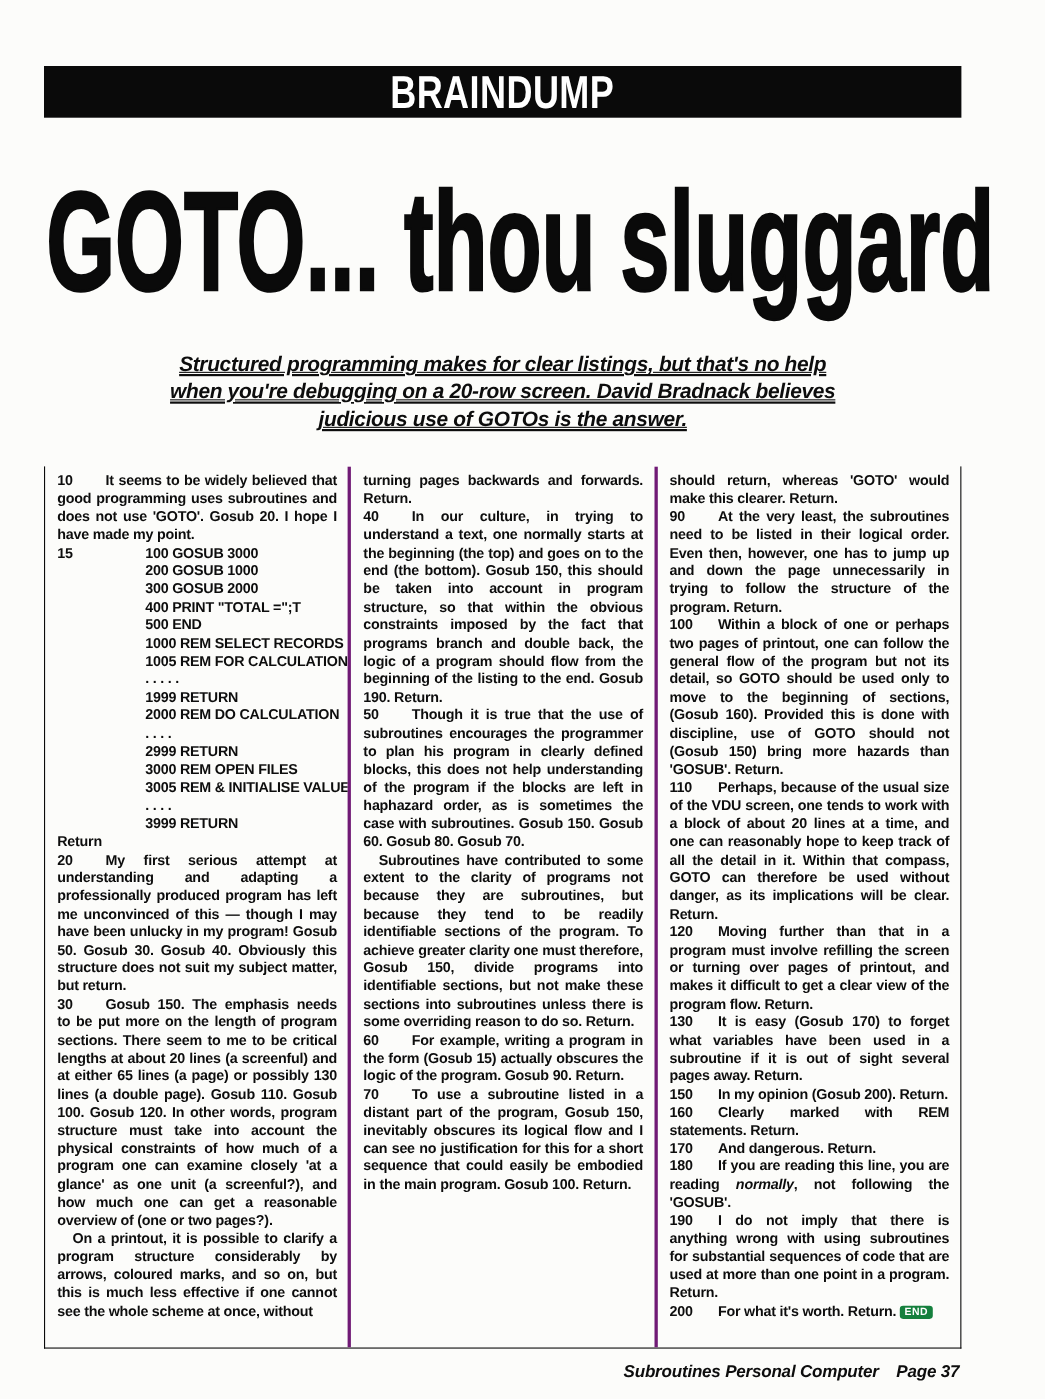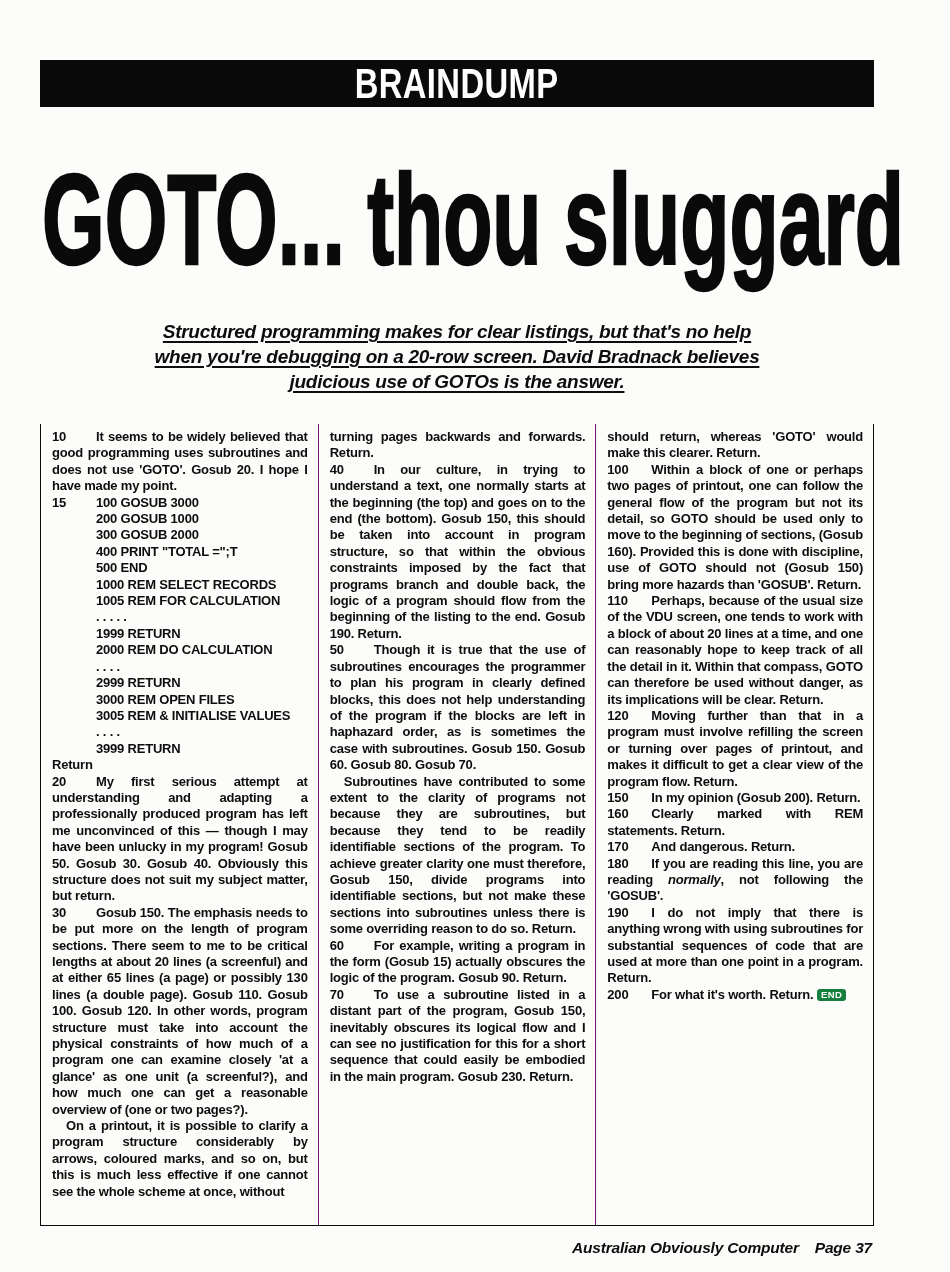--- a/index.html
+++ b/index.html
@@ -47,40 +47,41 @@
   
   .standfirst {
     margin: 26px auto 0;
     width: 700px;
     text-align: center;
     font-style: italic;
     font-weight: 700;
     font-size: 19px;
     line-height: 25px;
     letter-spacing: -0.3px;
+    text-decoration: underline;
   }
   .standfirst .sf-line {
     text-decoration: underline;
     text-underline-offset: 3px;
     text-decoration-thickness: 1.5px;
   }
   
   .columns {
     margin-top: 30px;
     display: flex;
     border-left: 1px solid #0a0a0a;
     border-right: 1px solid #0a0a0a;
     border-bottom: 1px solid #0a0a0a;
     height: 801px;
     overflow: hidden;
   }
   .col {
     flex: 1 1 0;
     padding: 5px 10px 0 11px;
-    border-right: 1px solid #701a75;
+    border-right: 3px solid #701a75;
     overflow: hidden;
   }
   .col:last-child { border-right: none; }
   .para {
     margin: 0;
     font-size: 13px;
     line-height: 16.4px;
     font-weight: 700;
     text-align: justify;
     letter-spacing: -0.2px;
@@ -109,21 +110,21 @@
   
   .code-block {
     display: flex;
     font-size: 13px;
     line-height: 16.4px;
     font-weight: 700;
     letter-spacing: -0.2px;
   }
   .code-num { flex: 0 0 44px; }
   .code-lines { flex: 1 1 auto; }
-  .code-line { white-space: pre; }
+  .code-line { white-space: pre; margin-left: 36px; }
   
   .footer {
     padding: 13px 2px 0;
     text-align: right;
     font-style: italic;
     font-weight: 700;
     font-size: 15.5px;
     letter-spacing: -0.2px;
   }
   .footer .footer-page { margin-left: 16px; margin-top: 17px; }
@@ -177,33 +178,35 @@
         <p class="para"><span class="pnum">20</span><span>My first serious attempt at understanding and adapting a professionally produced program has left me unconvinced of this — though I may have been unlucky in my program! Gosub 50. Gosub 30. Gosub 40. Obviously this structure does not suit my subject matter, but return.</span></p>
         <p class="para"><span class="pnum">30</span><span>Gosub 150. The emphasis needs to be put more on the length of program sections. There seem to me to be critical lengths at about 20 lines (a screenful) and at either 65 lines (a page) or possibly 130 lines (a double page). Gosub 110. Gosub 100. Gosub 120. In other words, program structure must take into account the physical constraints of how much of a program one can examine closely 'at a glance' as one unit (a screenful?), and how much one can get a reasonable overview of (one or two pages?).</span></p>
         <p class="para indent"><span>On a printout, it is possible to clarify a program structure considerably by arrows, coloured marks, and so on, but this is much less effective if one cannot see the whole scheme at once, without</span></p>
       </div>
     <div class="col">
         <p class="para"><span>turning pages backwards and forwards. Return.</span></p>
         <p class="para"><span class="pnum">40</span><span>In our culture, in trying to understand a text, one normally starts at the beginning (the top) and goes on to the end (the bottom). Gosub 150, this should be taken into account in program structure, so that within the obvious constraints imposed by the fact that programs branch and double back, the logic of a program should flow from the beginning of the listing to the end. Gosub 190. Return.</span></p>
         <p class="para"><span class="pnum">50</span><span>Though it is true that the use of subroutines encourages the programmer to plan his program in clearly defined blocks, this does not help understanding of the program if the blocks are left in haphazard order, as is sometimes the case with subroutines. Gosub 150. Gosub 60. Gosub 80. Gosub 70.</span></p>
         <p class="para indent"><span>Subroutines have contributed to some extent to the clarity of programs not because they are subroutines, but because they tend to be readily identifiable sections of the program. To achieve greater clarity one must therefore, Gosub 150, divide programs into identifiable sections, but not make these sections into subroutines unless there is some overriding reason to do so. Return.</span></p>
         <p class="para"><span class="pnum">60</span><span>For example, writing a program in the form (Gosub 15) actually obscures the logic of the program. Gosub 90. Return.</span></p>
-        <p class="para"><span class="pnum">70</span><span>To use a subroutine listed in a distant part of the program, Gosub 150, inevitably obscures its logical flow and I can see no justification for this for a short sequence that could easily be embodied in the main program. Gosub 230. Return.</span></p>
+        <p class="para"><span class="pnum">70</span><span>To use a subroutine listed in a distant part of the program, Gosub 150, inevitably obscures its logical flow and I can see no justification for this for a short sequence that could easily be embodied in the main program. Gosub 100. Return.</span></p>
       </div>
     <div class="col">
         <p class="para"><span>should return, whereas 'GOTO' would make this clearer. Return.</span></p>
+        <p class="para"><span class="pnum">90</span><span>At the very least, the subroutines need to be listed in their logical order. Even then, however, one has to jump up and down the page unnecessarily in trying to follow the structure of the program. Return.</span></p>
         <p class="para"><span class="pnum">100</span><span>Within a block of one or perhaps two pages of printout, one can follow the general flow of the program but not its detail, so GOTO should be used only to move to the beginning of sections, (Gosub 160). Provided this is done with discipline, use of GOTO should not (Gosub 150) bring more hazards than 'GOSUB'. Return.</span></p>
         <p class="para"><span class="pnum">110</span><span>Perhaps, because of the usual size of the VDU screen, one tends to work with a block of about 20 lines at a time, and one can reasonably hope to keep track of all the detail in it. Within that compass, GOTO can therefore be used without danger, as its implications will be clear. Return.</span></p>
         <p class="para"><span class="pnum">120</span><span>Moving further than that in a program must involve refilling the screen or turning over pages of printout, and makes it difficult to get a clear view of the program flow. Return.</span></p>
+        <p class="para"><span class="pnum">130</span><span>It is easy (Gosub 170) to forget what variables have been used in a subroutine if it is out of sight several pages away. Return.</span></p>
         <p class="para"><span class="pnum">150</span><span>In my opinion (Gosub 200). Return.</span></p>
         <p class="para"><span class="pnum">160</span><span>Clearly marked with REM statements. Return.</span></p>
         <p class="para"><span class="pnum">170</span><span>And dangerous. Return.</span></p>
         <p class="para"><span class="pnum">180</span><span>If you are reading this line, you are reading </span><span class="italic">normally</span><span>, not following the 'GOSUB'.</span></p>
         <p class="para"><span class="pnum">190</span><span>I do not imply that there is anything wrong with using subroutines for substantial sequences of code that are used at more than one point in a program. Return.</span></p>
         <p class="para"><span class="pnum">200</span><span>For what it's worth. Return. </span><span class="end-marker">END</span></p>
       </div>
   </div>
 
   <div class="footer">
-    <span>Australian Obviously Computer</span><span class="footer-page">Page 37</span>
+    <span>Subroutines Personal Computer</span><span class="footer-page">Page 37</span>
   </div>
 
 </div>
 
 </body></html>

